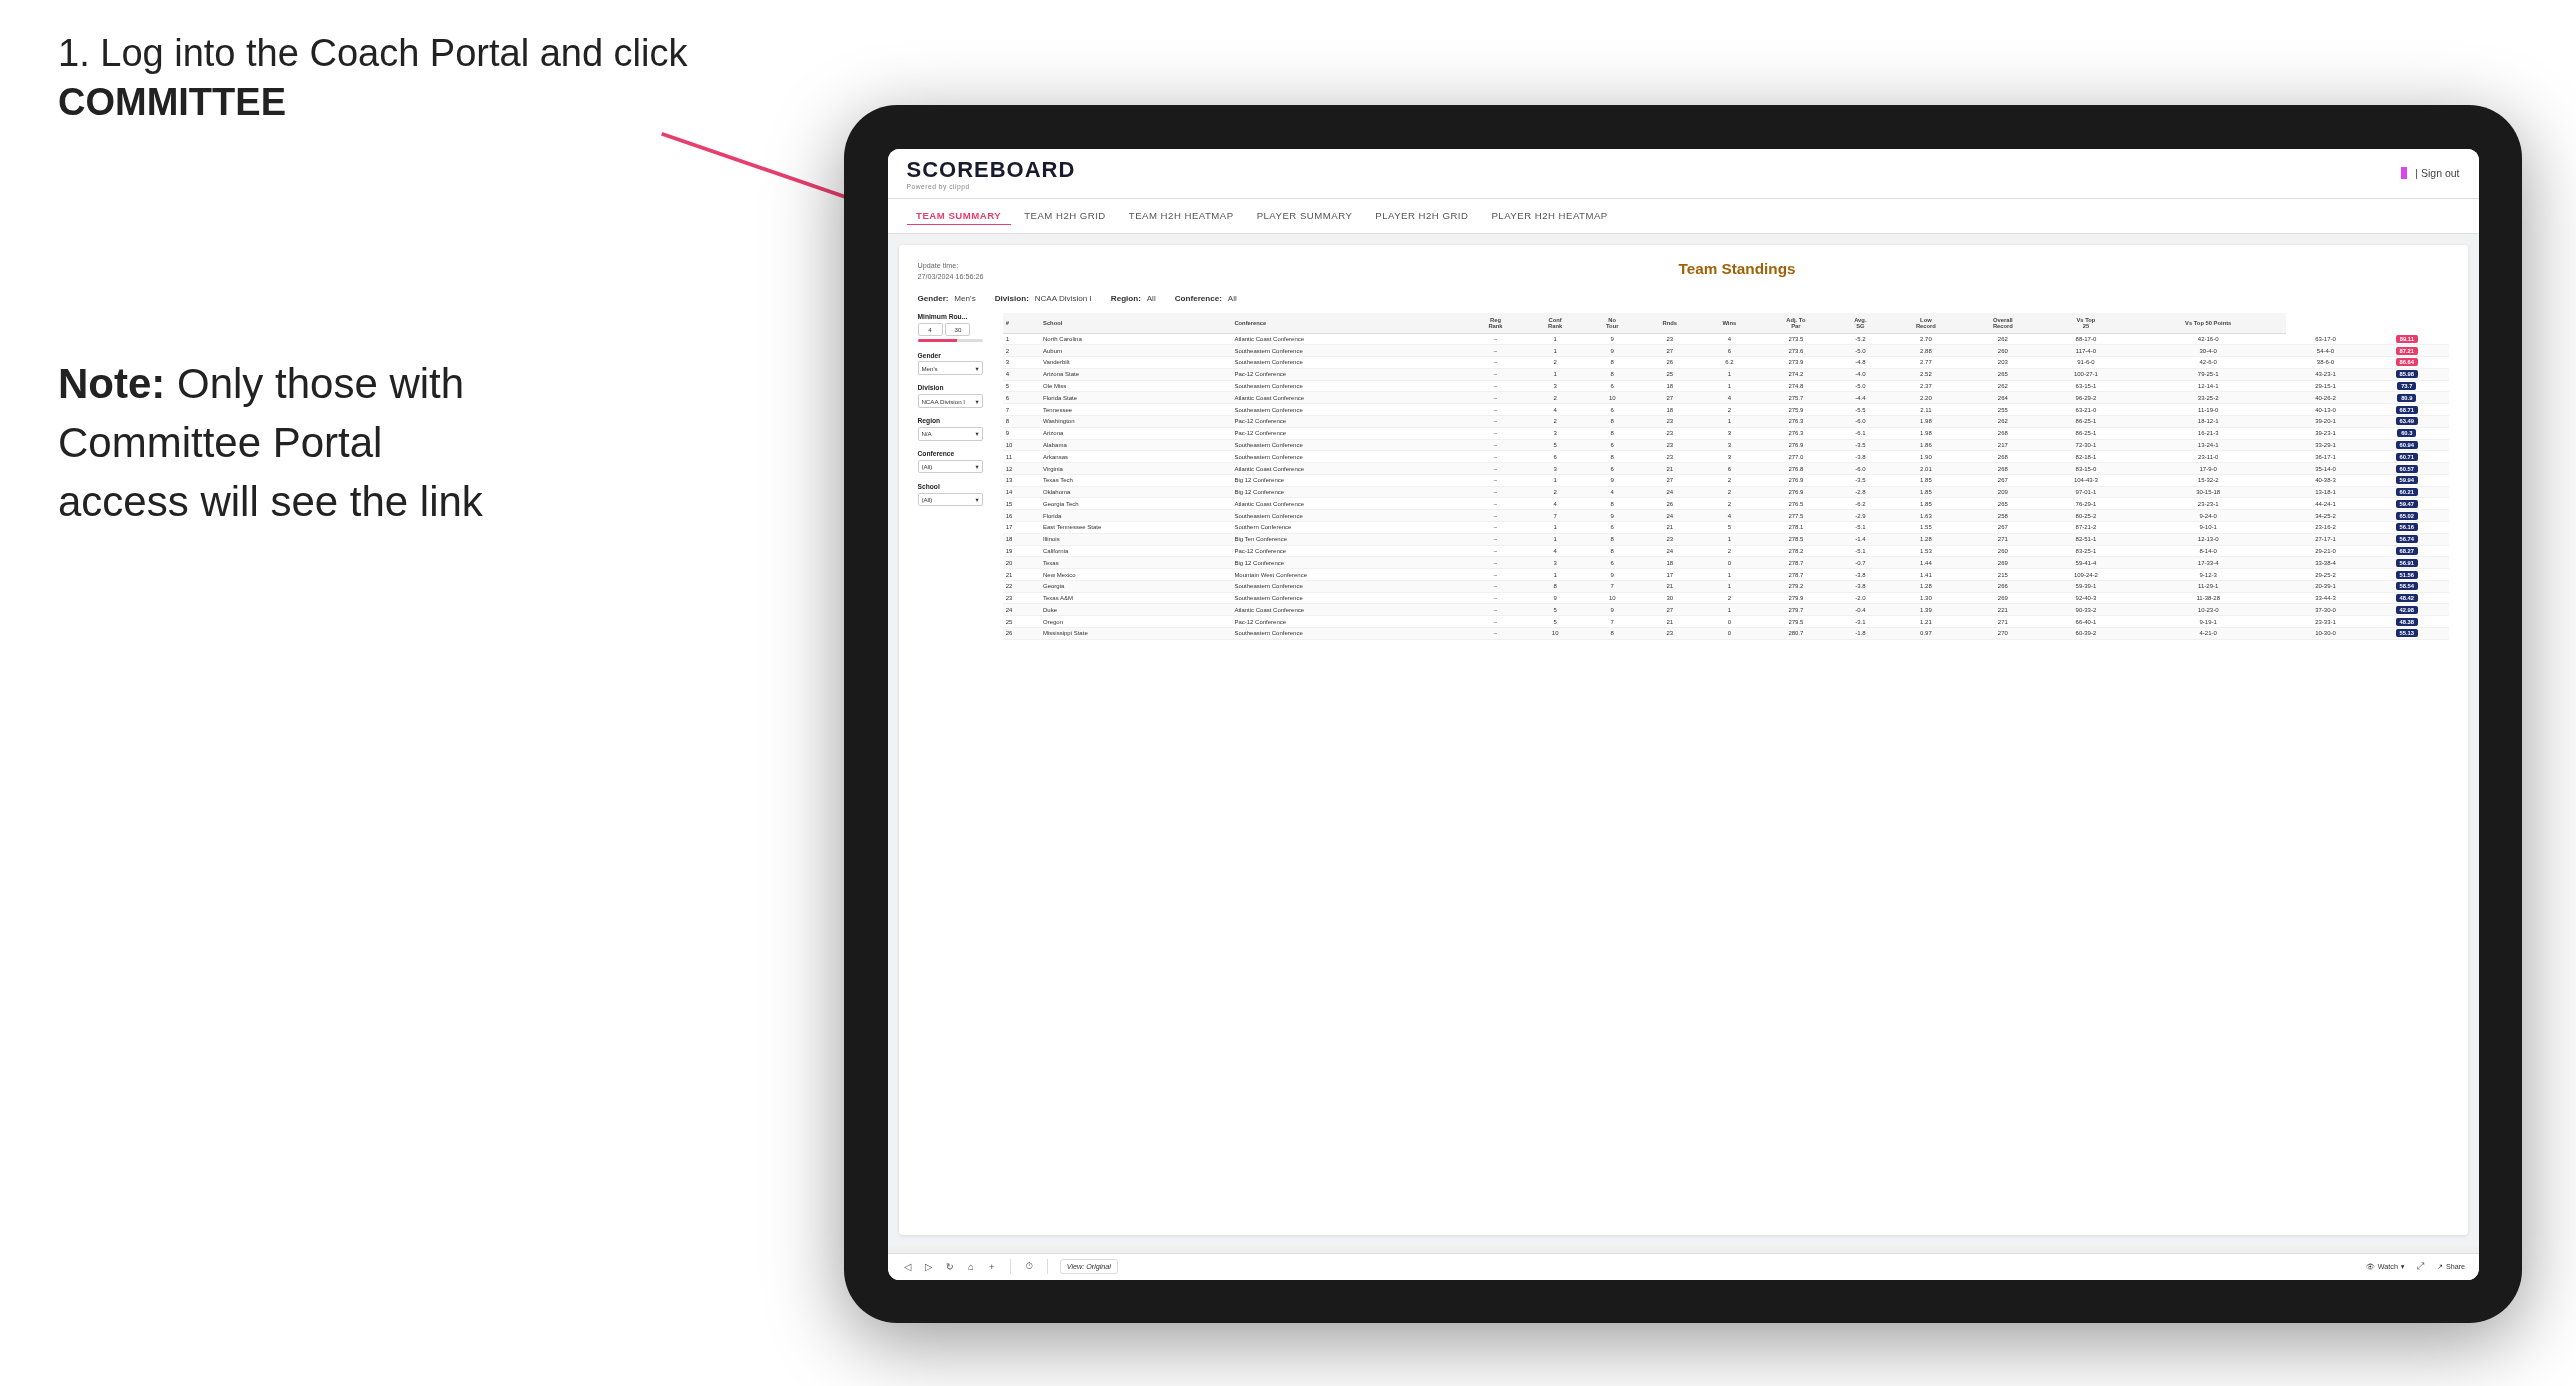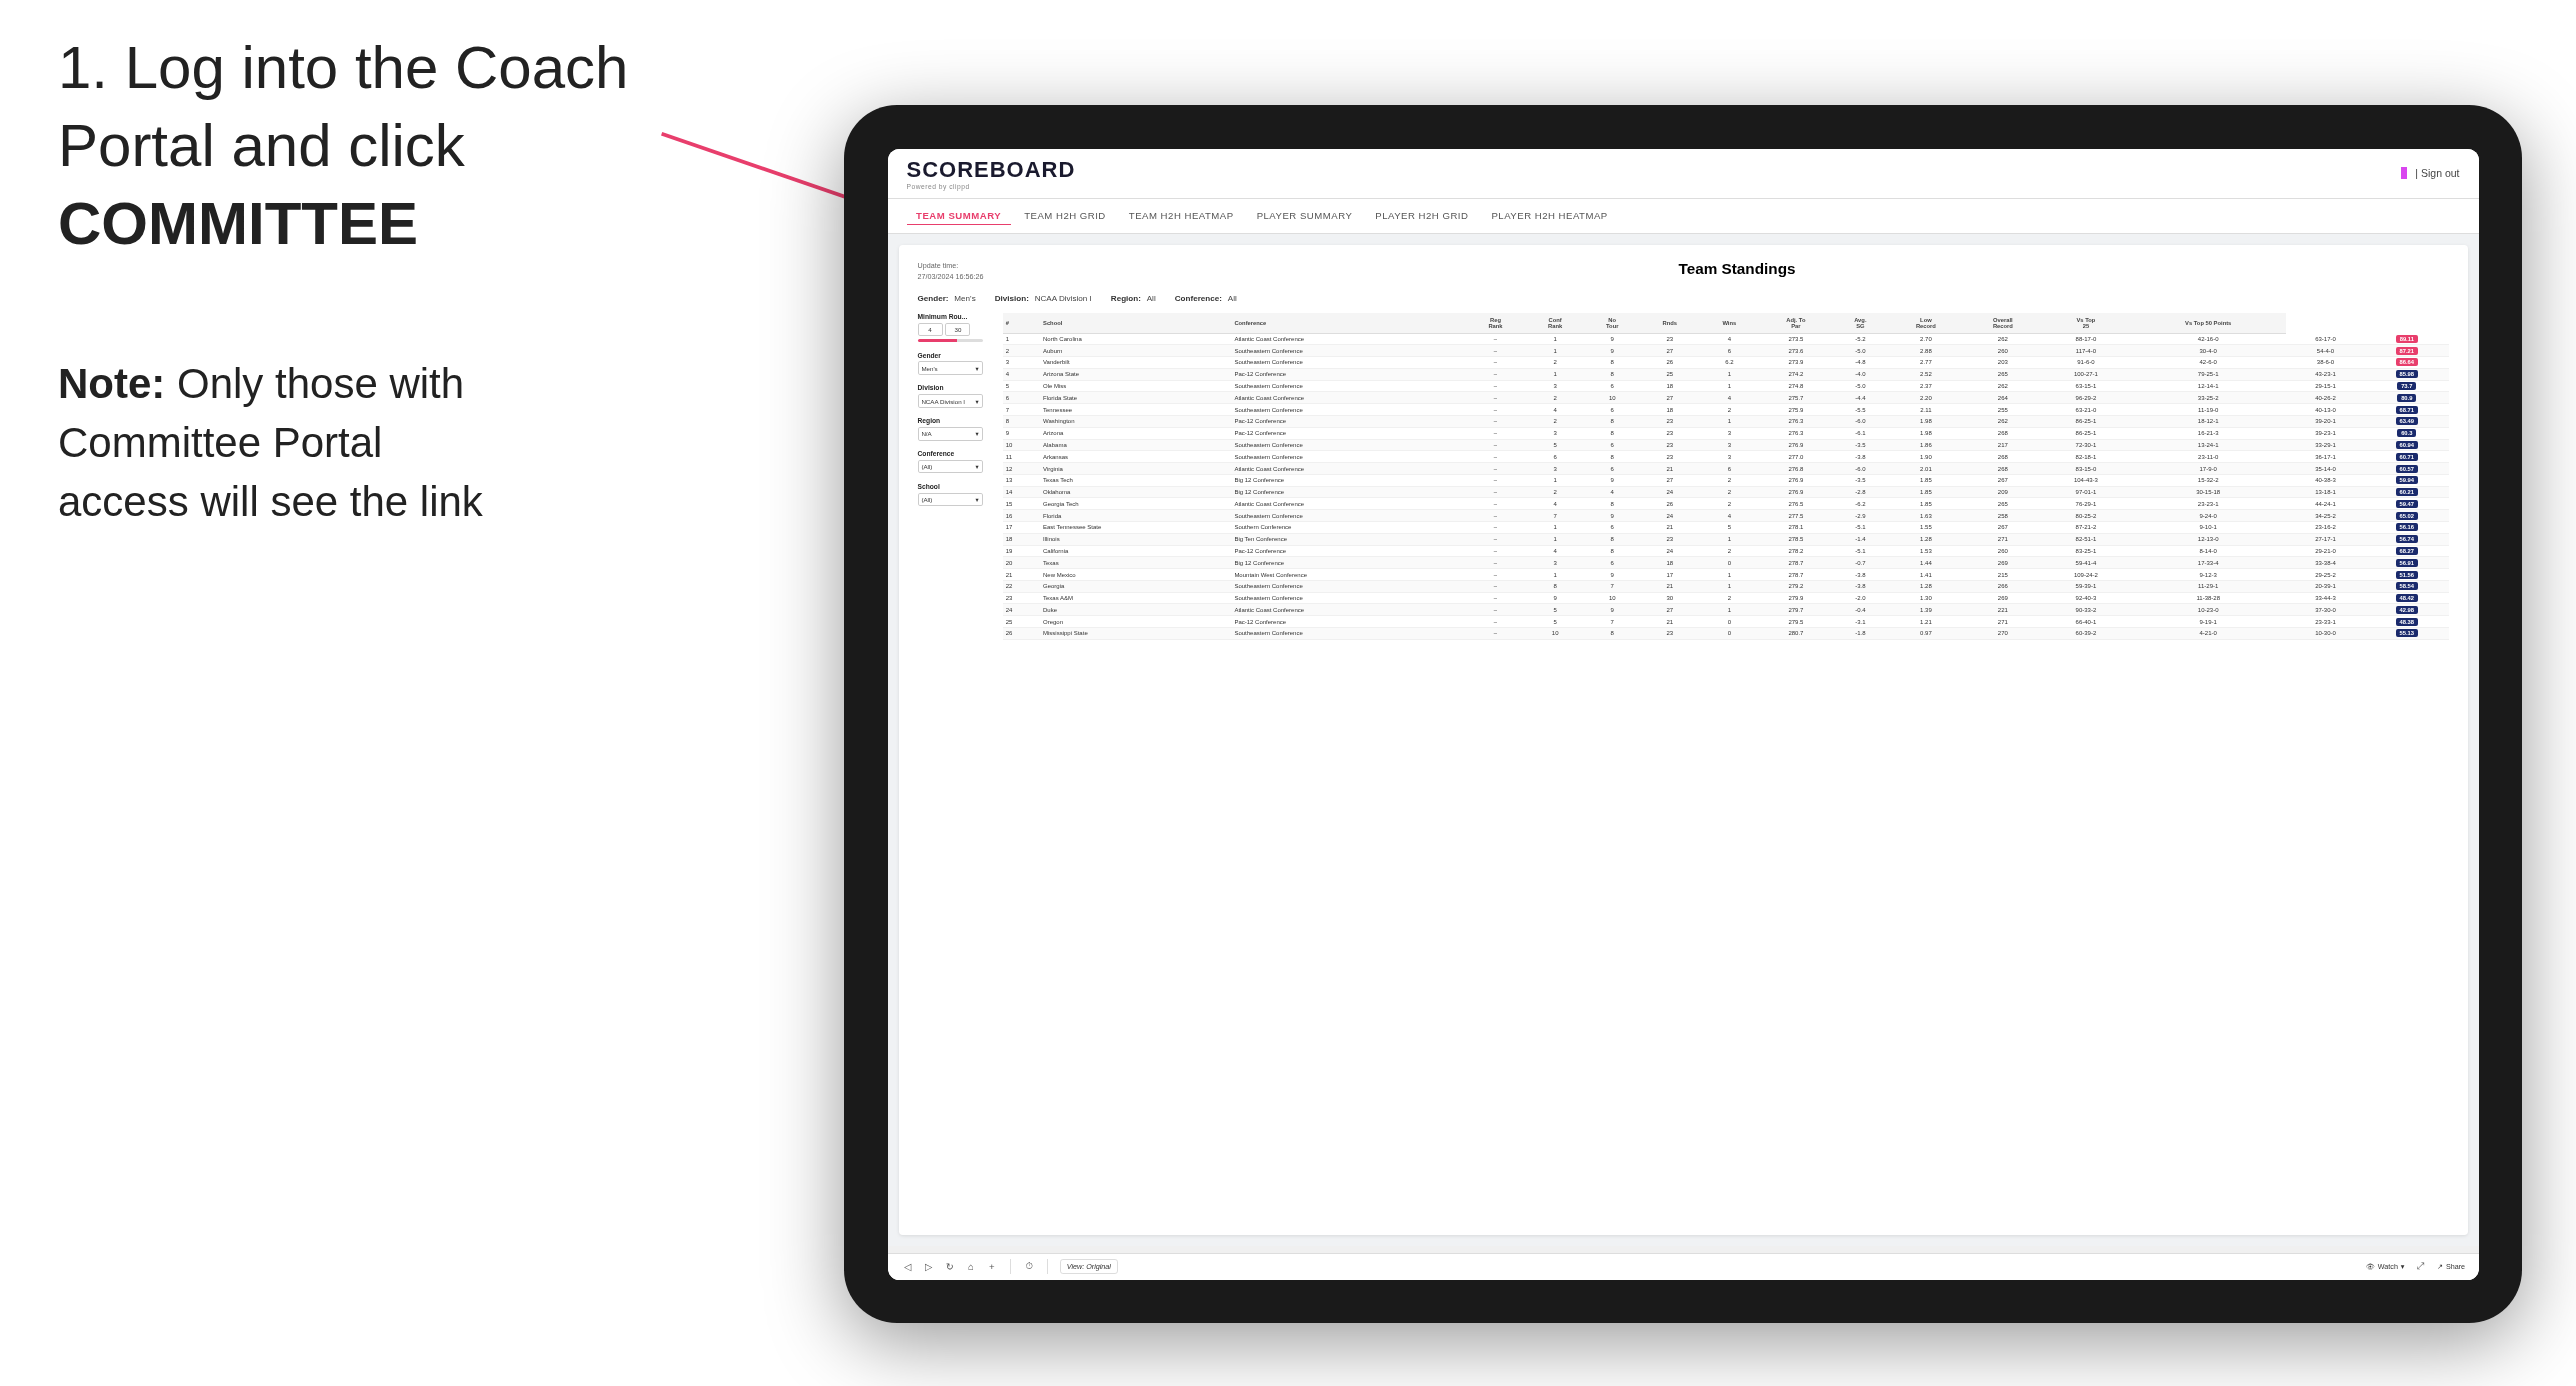--- a/index.html
+++ b/index.html
@@ -14,21 +14,21 @@
 
     
     .instruction-area {
       position: absolute;
       top: 29px;
       left: 58px;
       width: 719px;
     }
 
     .instruction-step {
-      font-size: 60px;
+      font-size: 38px;
       color: #222;
       font-weight: 400;
       line-height: 1.3;
       margin-bottom: 3px;
     }
 
     .instruction-step strong {
       font-weight: 800;
     }
 
@@ -196,21 +196,21 @@
     .update-time {
       font-size: 7.2px;
       color: #666;
       margin-right: 19px;
       line-height: 1.6;
     }
 
     .team-standings-title {
       font-size: 15.3px;
       font-weight: 700;
-      color: #000000;
+      color: #a16207;
       margin-left: 23px;
     }
 
     .filters-row {
       display: flex;
       gap: 19px;
       margin-bottom: 9.6px;
       font-size: 8.1px;
       color: #444;
     }

